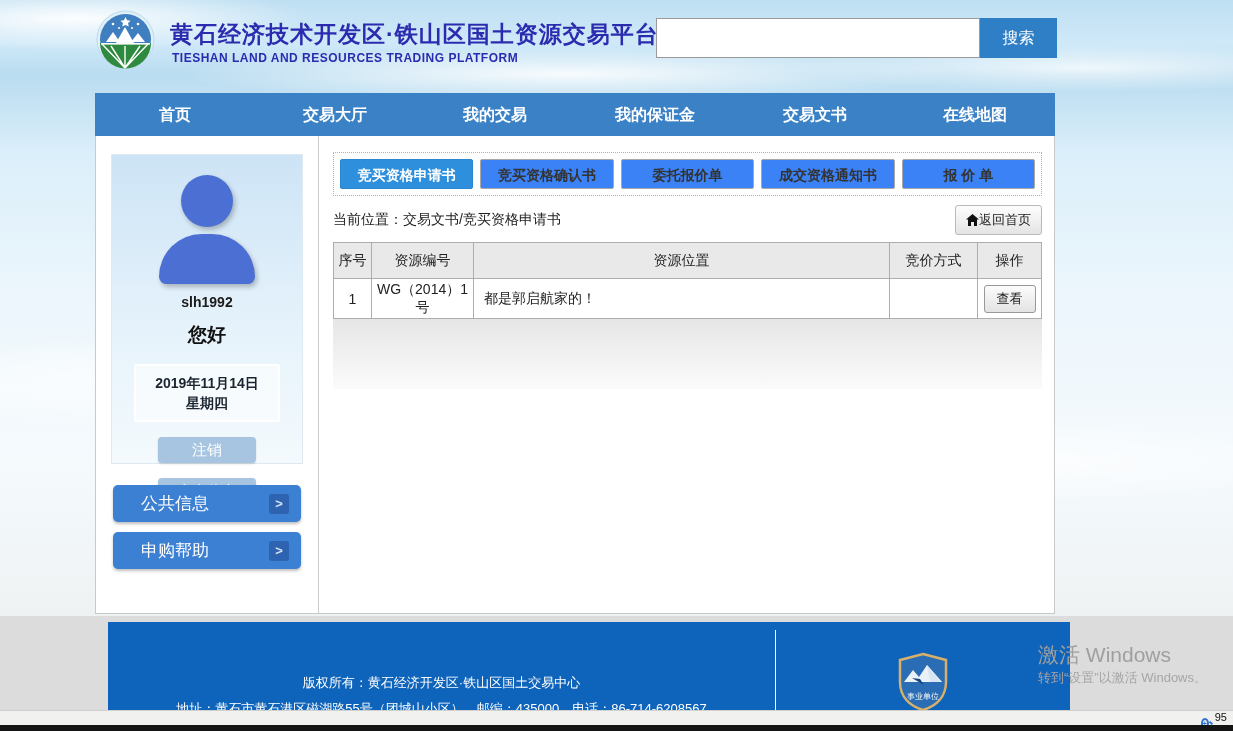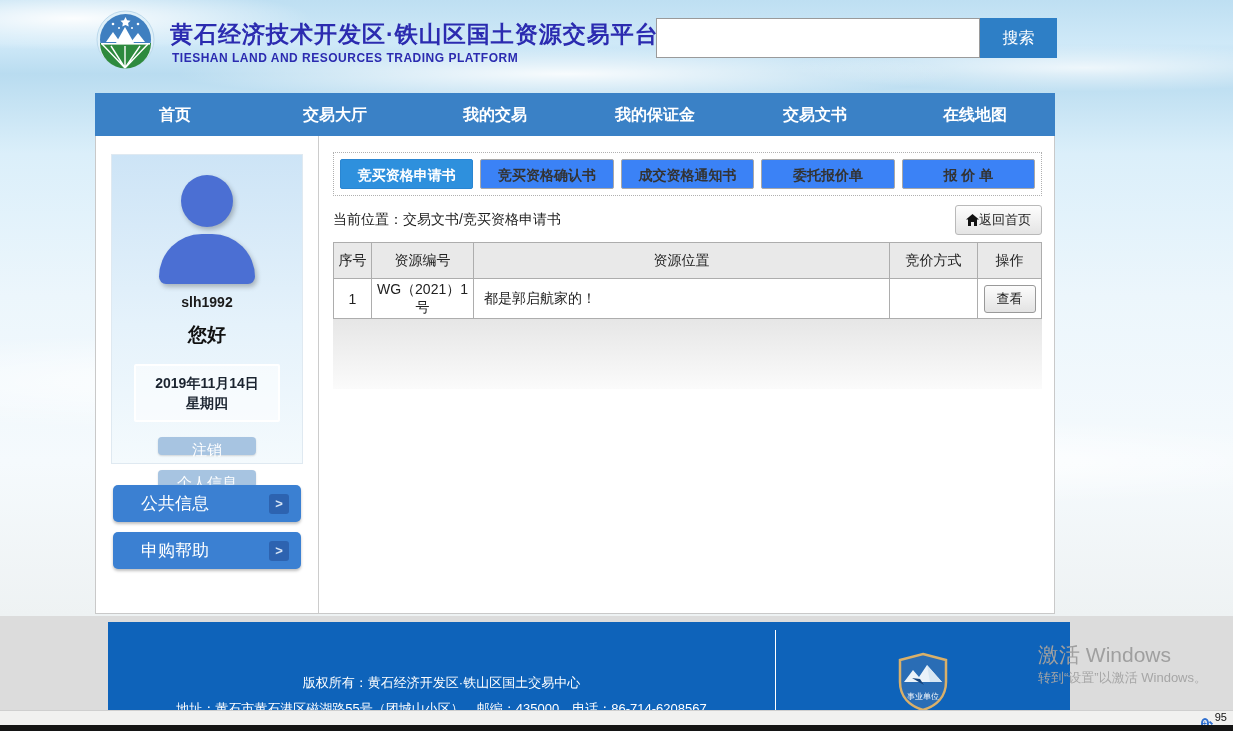--- a/index.html
+++ b/index.html
@@ -44,21 +44,21 @@
   .avatar { width:110px; margin:20px auto 0; }
   .avatar-head { width:52px; height:52px; border-radius:50%; background:#4b6fd3; margin:0 auto;
     box-shadow:2px 3px 5px rgba(0,0,0,.25); }
   .avatar-body { width:96px; height:50px; border-radius:48px 48px 8px 8px; background:#4b6fd3; margin:7px auto 0;
     box-shadow:2px 3px 5px rgba(0,0,0,.25); }
   .username { margin-top:10px; font-size:14px; font-weight:bold; color:#1a1a1a; }
   .greeting { margin-top:12px; font-size:19px; font-weight:bold; color:#111; }
   .date-card { width:146px; margin:16px auto 0; padding:7px 0;
     background:rgba(255,255,255,.55); border:2px solid #fff; border-radius:2px; }
   .date-card div { font-size:14px; font-weight:bold; color:#1b2430; line-height:20px; }
-  .side-btn { display:block; width:98px; height:18px; margin:15px auto 0; line-height:26px;
+  .side-btn { display:block; width:98px; height:26px; margin:15px auto 0; line-height:26px;
     background:#a7c4e1; color:#fff; font-size:15px; border:none; border-radius:4px; cursor:pointer;
     box-shadow:0 1px 2px rgba(0,0,0,.15); }
   .menu-btn { position:relative; width:188px; height:37px; margin:21px auto 0; display:flex; align-items:center;
     background:#3b80d2; border-radius:5px; box-shadow:0 2px 3px rgba(0,0,0,.25); cursor:pointer; }
   .menu-btn + .menu-btn { margin-top:10px; }
   .menu-label { color:#fff; font-size:17px; margin-left:28px; }
   .menu-arrow { position:absolute; right:12px; width:20px; height:20px; background:#2d63b0; border-radius:3px;
     color:#d7e5f5; font-size:13px; font-weight:bold; line-height:20px; text-align:center; }
 
   
@@ -163,22 +163,22 @@
       <div class="menu-btn">
         <span class="menu-label">申购帮助</span>
         <span class="menu-arrow">&gt;</span>
       </div>
     </div>
 
     <div class="main">
       <div class="tabs">
         <div class="tab active">竞买资格申请书</div>
         <div class="tab">竞买资格确认书</div>
+        <div class="tab">委托报价单</div>
         <div class="tab">成交资格通知书</div>
-        <div class="tab">委托报价单</div>
         <div class="tab">报 价 单</div>
       </div>
       <div class="crumb-row">
         <div class="crumb">当前位置：交易文书/竞买资格申请书</div>
         <div class="home-btn">
           <span class="home-icon">
             <svg width="13" height="12" viewBox="0 0 13 12">
                 <path d="M6.5 0 L13 5.5 H11 V12 H8 V8 H5 V12 H2 V5.5 H0 Z" fill="#111"></path>
               </svg>
           </span>
@@ -198,21 +198,21 @@
             <th>序号</th>
             <th>资源编号</th>
             <th>资源位置</th>
             <th>竞价方式</th>
             <th>操作</th>
           </tr>
         </thead>
         <tbody>
           <tr>
             <td>1</td>
-            <td>WG（2021）1号</td>
+            <td>WG（2014）1号</td>
             <td class="loc">都是郭启航家的！</td>
             <td></td>
             <td><button class="view-btn">查看</button></td>
           </tr>
         </tbody>
       </table>
       <div class="empty-strip"></div>
     </div>
   </div>
 

